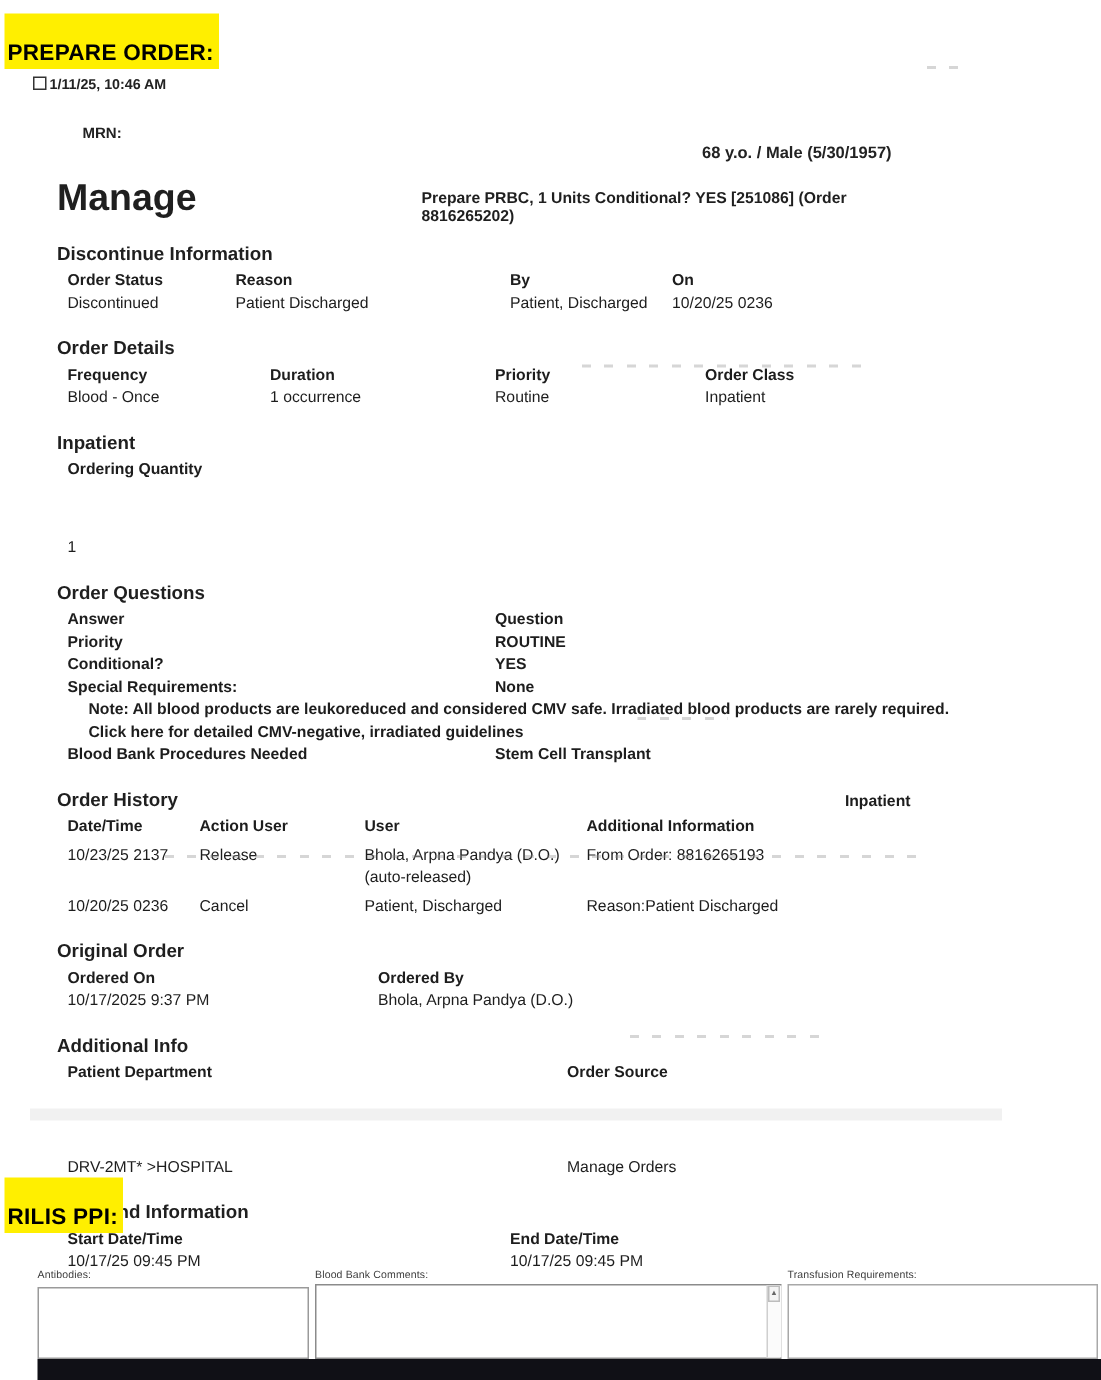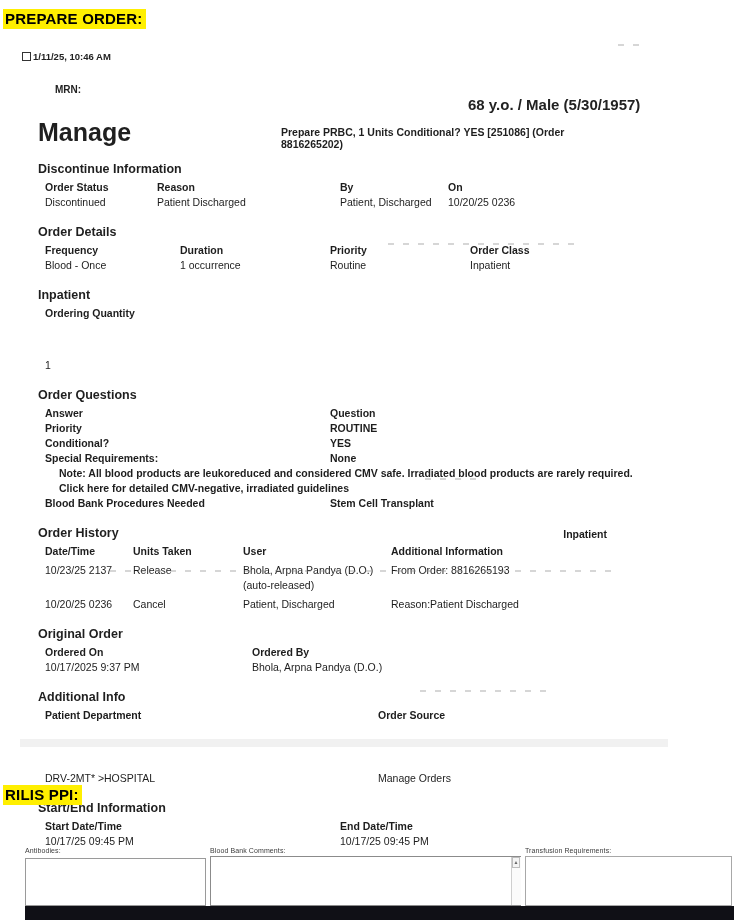--- a/index.html
+++ b/index.html
@@ -3,29 +3,29 @@
 <meta charset="utf-8">
 <style>
   html,body{margin:0;padding:0;background:#fff;}
   .page{
     position:relative;width:734px;height:920px;overflow:hidden;background:#fff;
     font-family:"Liberation Sans",sans-serif;color:#1d1d1d;
   }
   
   .hl{
     display:inline-block;background:#ffef00;color:#000;font-weight:bold;
-    font-size:15px;padding:1px 3px 2px 2px;letter-spacing:.2px;
+    font-size:15px;padding:18px 3px 2px 2px;letter-spacing:.2px;
   }
   .hl1{position:absolute;left:3px;top:9px;}
   .hl2{position:absolute;left:3px;top:785px;}
 
   
   .print-date{position:absolute;left:22px;top:51px;font-size:9.5px;font-weight:700;color:#222;}
   .cb{display:inline-block;width:7px;height:7px;border:1px solid #333;margin-right:2px;vertical-align:-1px;}
-  .demo{position:absolute;left:468px;top:96px;font-size:15px;font-weight:600;color:#222;}
+  .demo{position:absolute;left:468px;top:96px;font-size:11px;font-weight:600;color:#222;}
   .mrn{position:absolute;left:55px;top:84px;font-size:10px;font-weight:600;color:#222;}
 
   .order-title{position:absolute;left:38px;top:118px;font-size:25px;font-weight:600;color:#1f1f1f;}
   .order-summary{position:absolute;left:281px;top:126px;width:345px;font-size:10.5px;font-weight:600;color:#1f1f1f;}
 
   
   .doc{position:absolute;left:38px;top:162px;width:656px;font-size:10.5px;line-height:15px;}
   .sec{margin-bottom:15px;}
   .sec h2{margin:0 0 3px 0;font-size:12.5px;line-height:15px;font-weight:700;color:#1f1f1f;}
   .rows{display:grid;padding-left:7px;row-gap:0;}
@@ -142,21 +142,21 @@
       </div>
     </section>
 
     <section class="sec">
       <div class="hist-head">
         <h2>Order History</h2>
         <span class="hist-tag">Inpatient</span>
       </div>
       <div class="rows g-hist">
         <span class="lbl">Date/Time</span>
-        <span class="lbl">Units Taken</span>
+        <span class="lbl">Action User</span>
         <span class="lbl">User</span>
         <span class="lbl">Additional Information</span>
         <span class="val">10/23/25 2137</span>
         <span class="val">Release</span>
         <span class="val pre">Bhola, Arpna Pandya (D.O.)
 (auto-released)</span>
         <span class="val">From Order: 8816265193</span>
         <span class="val">10/20/25 0236</span>
         <span class="val">Cancel</span>
         <span class="val">Patient, Discharged</span>

